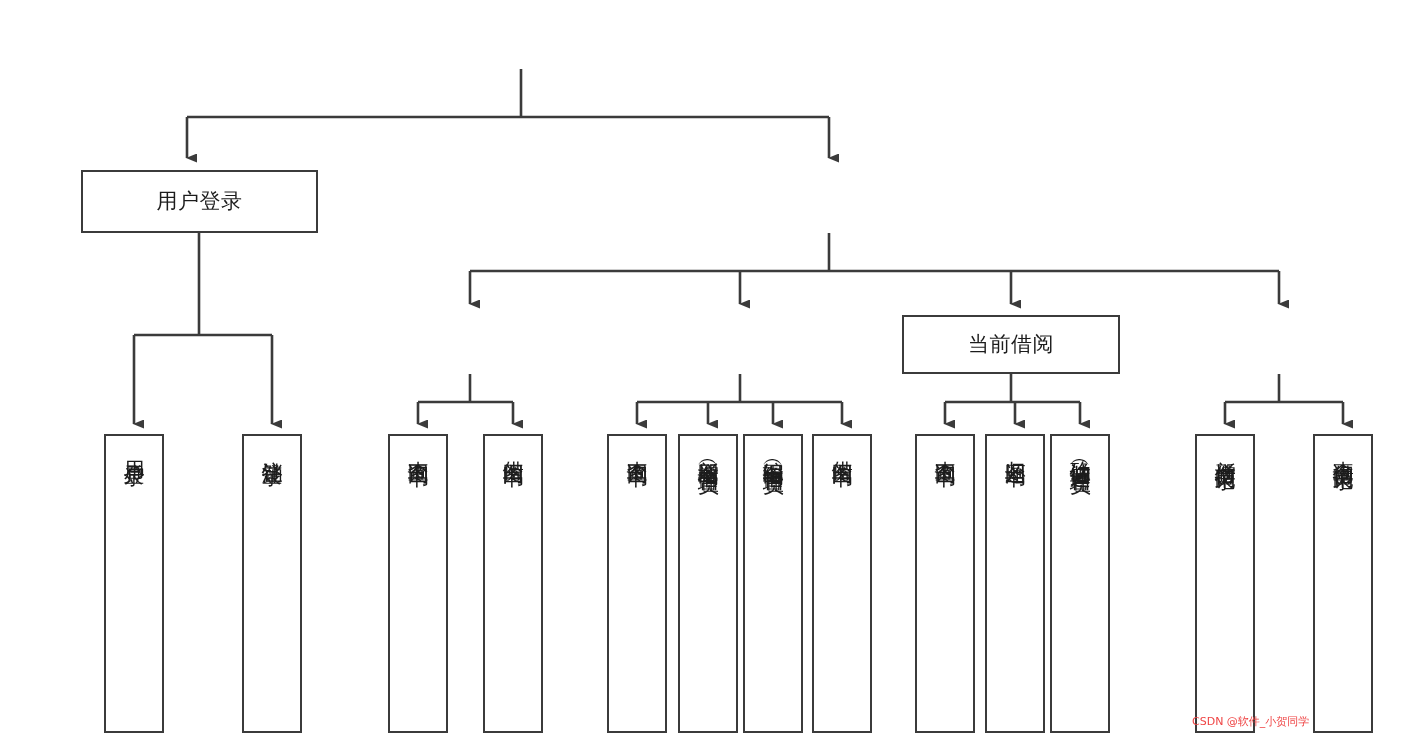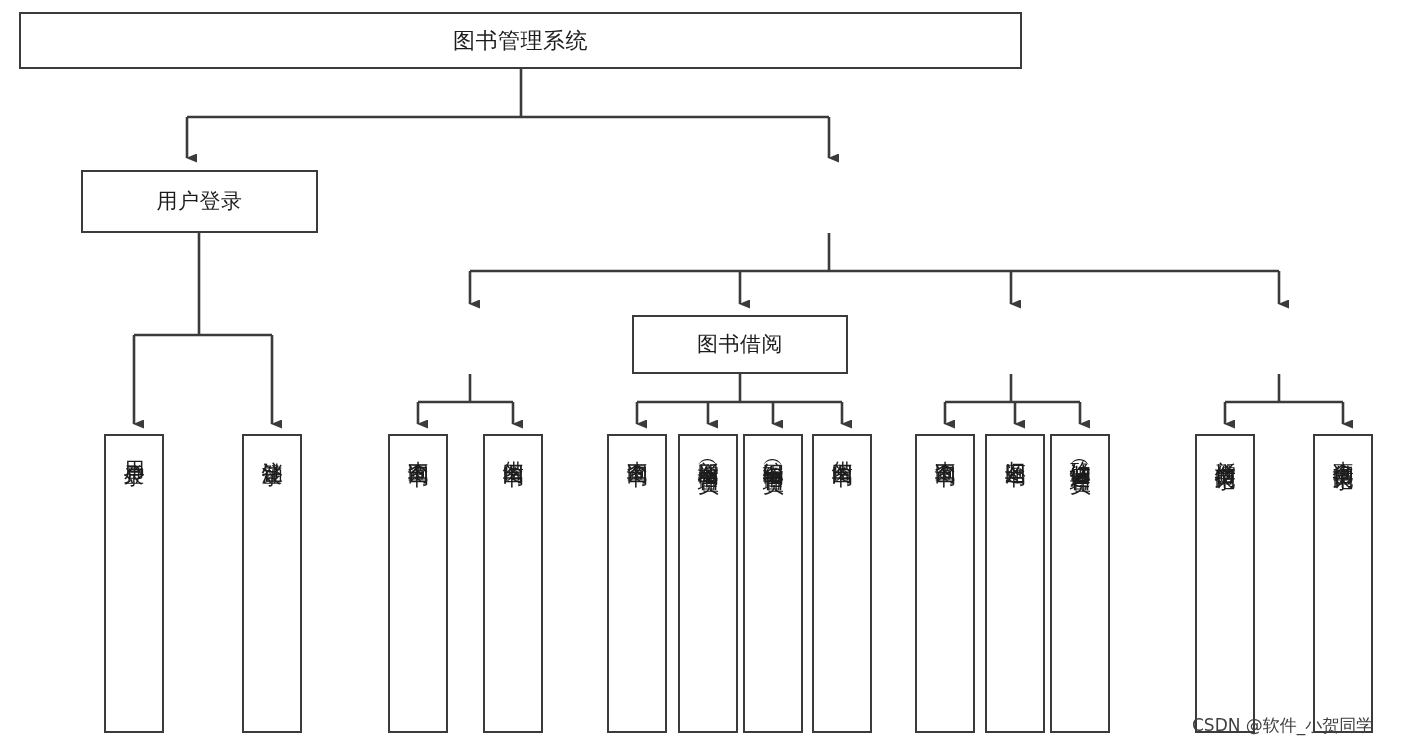--- a/index.html
+++ b/index.html
@@ -58,22 +58,22 @@
     text-orientation: upright;
     font-size: 21px;
     line-height: 1.16;
     letter-spacing: 2px;
     white-space: nowrap;
   }
   #watermark {
     position: absolute;
     left: 1192px;
     top: 714px;
-    font-size: 17px;
-    color: #404040;
+    font-size: 11px;
+    color: #ef4444;
     white-space: nowrap;
     font-family: "DejaVu Sans", "Liberation Sans", sans-serif;
   }
 </style>
 </head>
 <body>
 
 <div id="diagram-root">
 
   <svg id="edges-layer" viewBox="0 0 1405 747" width="1405" height="747" xmlns="http://www.w3.org/2000/svg">
@@ -119,30 +119,27 @@
       <path d="M1015,402 L1015,424" marker-end="url(#arrowhead)"></path>
       <path d="M1080,402 L1080,424" marker-end="url(#arrowhead)"></path>
 
       <path d="M1279,374 L1279,402"></path>
       <path d="M1225,402 L1343,402"></path>
       <path d="M1225,402 L1225,424" marker-end="url(#arrowhead)"></path>
       <path d="M1343,402 L1343,424" marker-end="url(#arrowhead)"></path>
     </g>
   </svg>
 
-  <div class="node root horiz" style="left:19px; top:12px; width:1003px; height:57px;">
-    <span class="node-label">图书管理系统</span>
-  </div>
 
   <div class="node horiz" style="left:81px; top:170px; width:237px; height:63px;">
     <span class="node-label">用户登录</span>
   </div>
 
-  <div class="node horiz" style="left:632px; top:315px; width:216px; height:59px;">
-    <span class="node-label">图书借阅</span>
+  <div class="node horiz" style="left:902px; top:315px; width:218px; height:59px;">
+    <span class="node-label">当前借阅</span>
   </div>
 
   <div class="node vert" style="left:104px; top:434px; width:60px; height:299px;">
     <span class="node-label">用户登录</span>
   </div>
   <div class="node vert" style="left:242px; top:434px; width:60px; height:299px;">
     <span class="node-label">注销登录</span>
   </div>
 
   <div class="node vert" style="left:388px; top:434px; width:60px; height:299px;">

